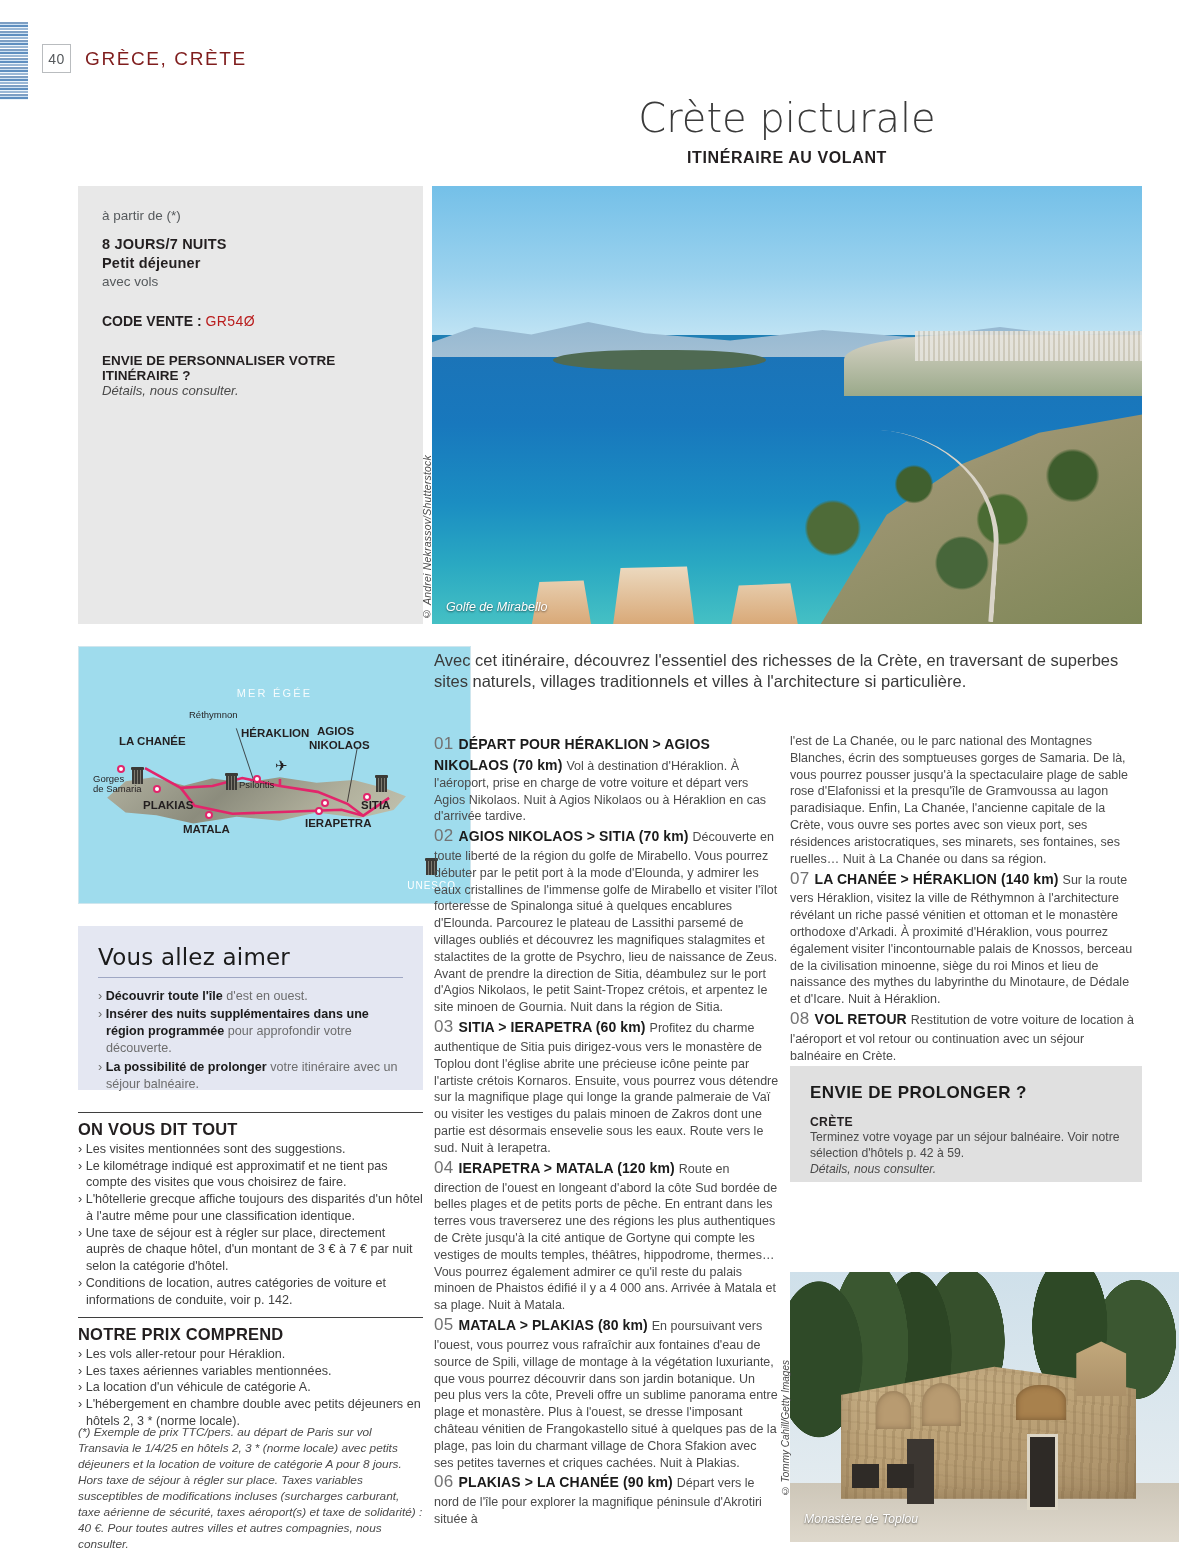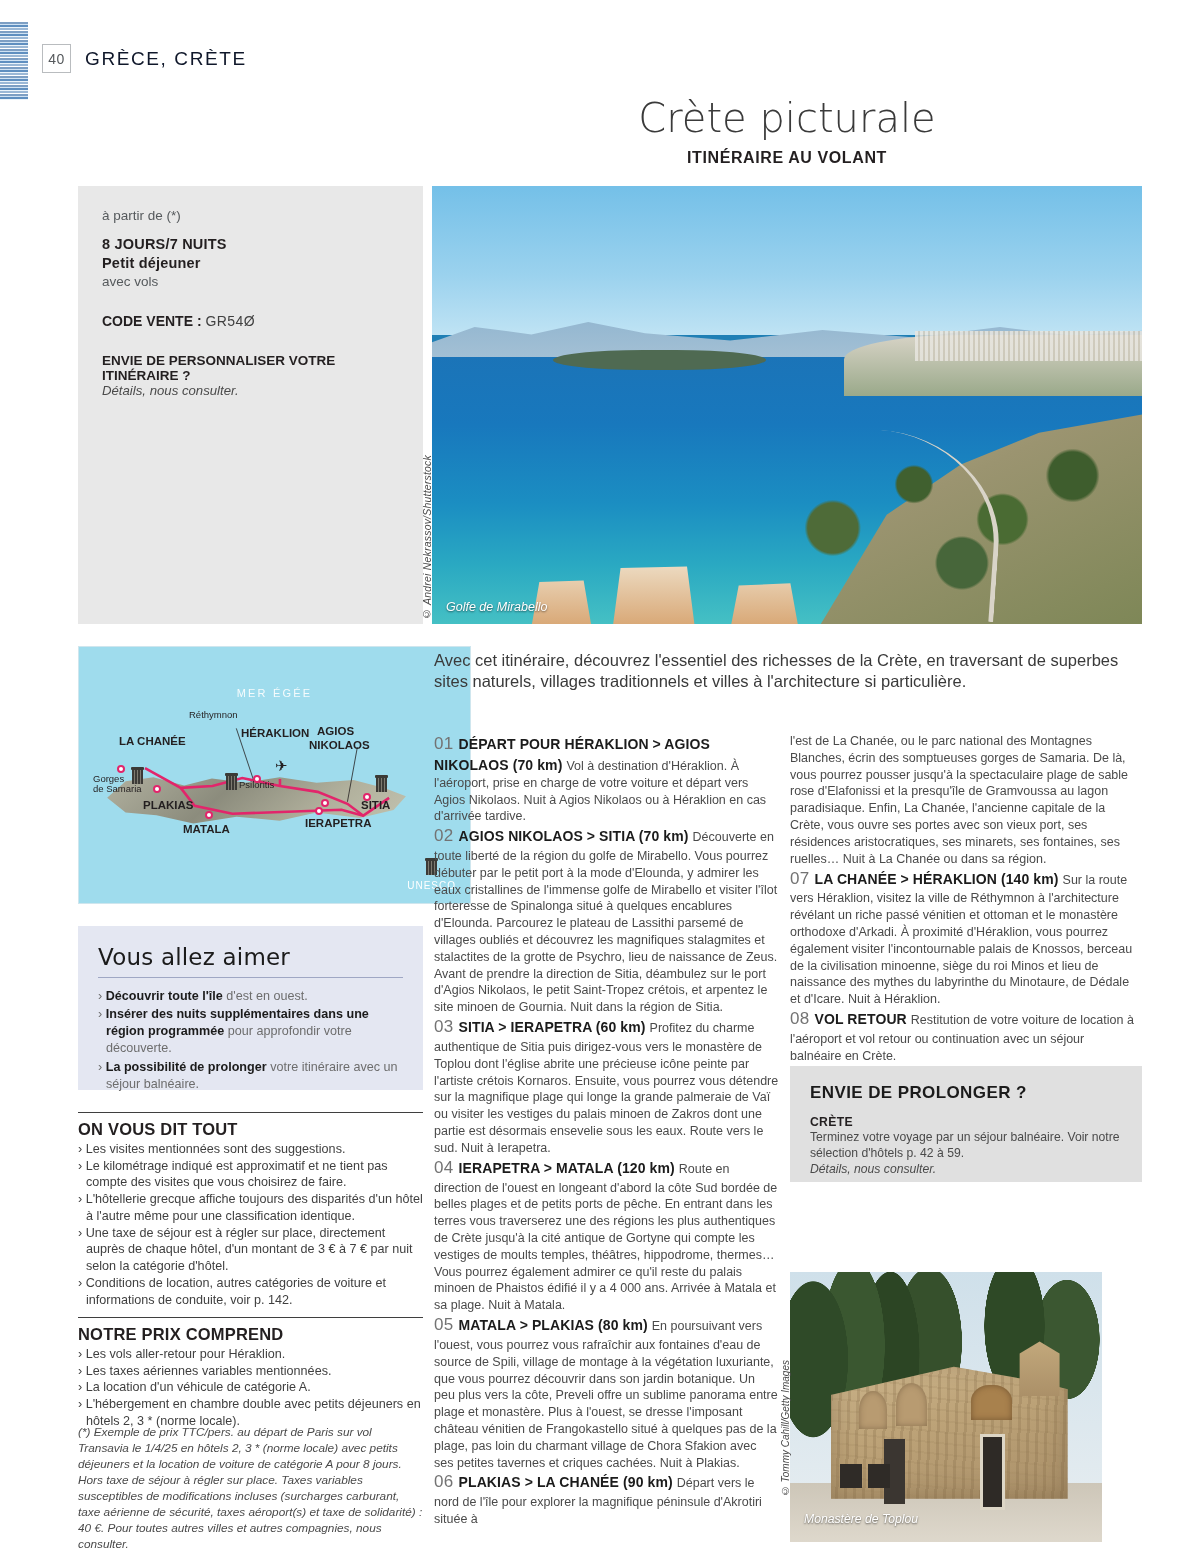--- a/index.html
+++ b/index.html
@@ -31,21 +31,21 @@
   .page-header {
     position:absolute; left:42px; top:44px;
     display:flex; align-items:center; gap:14px;
   }
   .page-num {
     width:29px; height:29px; border:1px solid #b9bcbf;
     display:flex; align-items:center; justify-content:center;
     font-size:14px; color:#55595c; letter-spacing:.5px;
   }
   .page-cat {
-    font-size:19px; letter-spacing:1.6px; color:#0f172a; font-weight:400;
+    font-size:19px; letter-spacing:1.6px; color:#7f1d1d; font-weight:400;
   }
 
   
   .title-wrap { position:absolute; left:432px; top:96px; width:710px; text-align:center; }
   .trip-title {
     font-family:"DejaVu Sans", sans-serif;
     font-size:40px; font-weight:300; color:#3a3a3a; letter-spacing:0px;
     line-height:1.1; margin:0;
   }
   .trip-sub {
@@ -63,21 +63,21 @@
   .pb-price {
     font-size:62px; font-weight:300; letter-spacing:-1px; line-height:1.12;
     color:#231f20; font-family:"DejaVu Sans", sans-serif;
   }
   .pb-cur { font-size:15px; font-weight:700; margin-top:18px; letter-spacing:.3px; }
   .pb-meta { margin-top:12px; line-height:1.32; }
   .pb-b { font-size:14.5px; font-weight:700; letter-spacing:.2px; }
   .pb-n { font-size:13.5px; color:#55595c; }
   .pb-code { margin-top:22px; font-size:14px; }
   .pb-code b { font-weight:700; }
-  .pb-code span { color:#404040; letter-spacing:.4px; }
+  .pb-code span { color:#b91c1c; letter-spacing:.4px; }
   .pb-perso-t { margin-top:24px; font-size:13.5px; font-weight:700; }
   .pb-perso-b { font-size:13.2px; color:#4a4a4a; line-height:1.34; margin-top:2px; }
   .pb-perso-i { font-style:italic; font-size:13.2px; color:#4a4a4a; }
 
   
   .hero {
     position:absolute; left:432px; top:186px; width:710px; height:438px;
     overflow:hidden; background:#1f7fb5;
   }
   .hero-sky { position:absolute; inset:0 0 66% 0;
@@ -196,21 +196,21 @@
     position:absolute; left:790px; top:1066px; width:352px; height:116px;
     background:#e0e0e0; padding:17px 20px;
   }
   .pr-title { font-size:17px; font-weight:700; letter-spacing:.4px; color:#1b1b1b; }
   .pr-sub { margin-top:12px; font-size:12.2px; font-weight:700; letter-spacing:.3px; }
   .pr-body { font-size:12.2px; line-height:1.35; color:#4a4a4a; }
   .pr-it { font-size:12.2px; font-style:italic; color:#4a4a4a; }
 
   
   .mon {
-    position:absolute; left:790px; top:1272px; width:312px; height:270px;
+    position:absolute; left:790px; top:1272px; width:389px; height:270px;
     overflow:hidden; background:#be185d;
   }
   .mon-sky { position:absolute; inset:0; background:linear-gradient(to bottom,#cfe0ea,#e8eef1); }
   .mon-trees { position:absolute; left:0; top:0; width:62%; height:72%;
     background:
       radial-gradient(ellipse 18% 40% at 12% 45%, #2f4a28 0 100%, transparent 101%),
       radial-gradient(ellipse 16% 44% at 33% 38%, #3a5730 0 100%, transparent 101%),
       radial-gradient(ellipse 15% 42% at 52% 42%, #2c4524 0 100%, transparent 101%),
       radial-gradient(ellipse 17% 38% at 72% 36%, #36502c 0 100%, transparent 101%); }
   .mon-trees2 { position:absolute; right:0; top:0; width:40%; height:50%;

